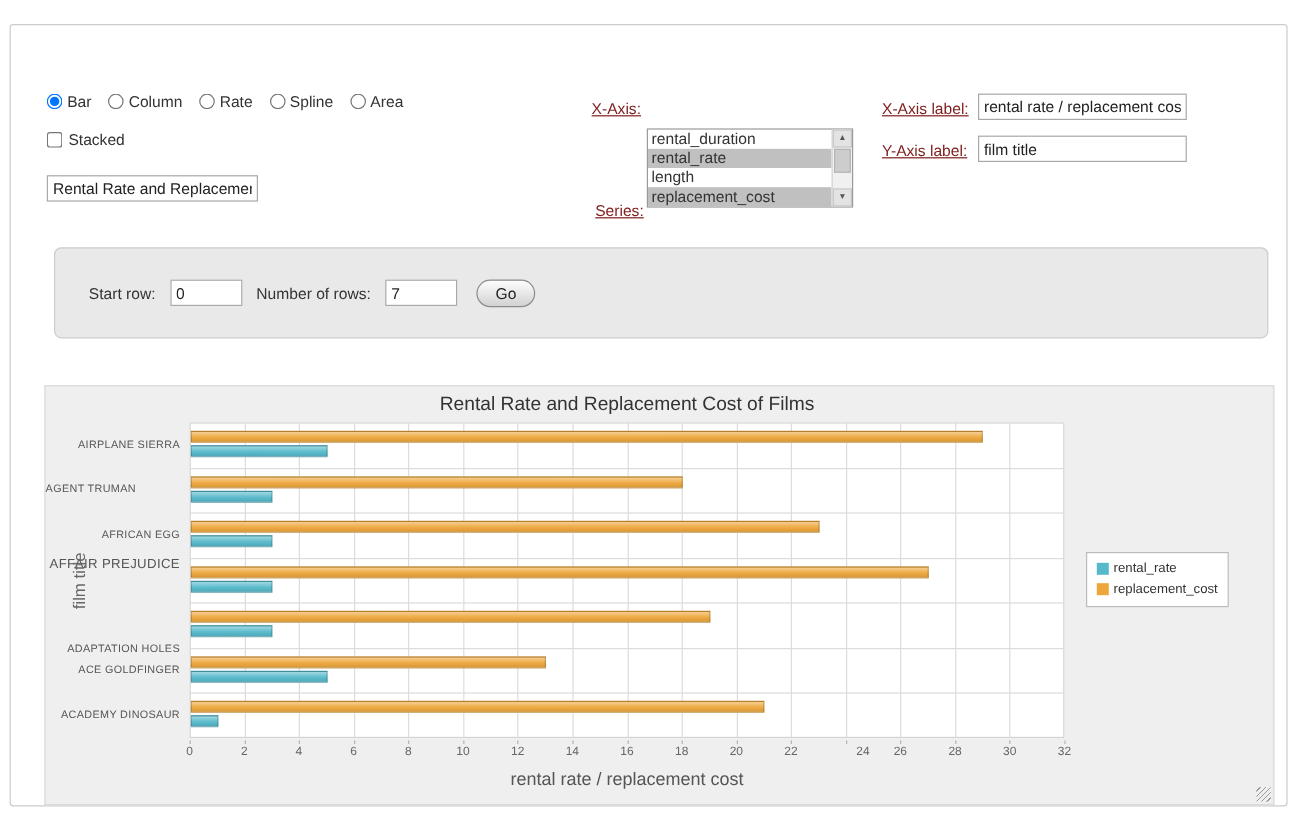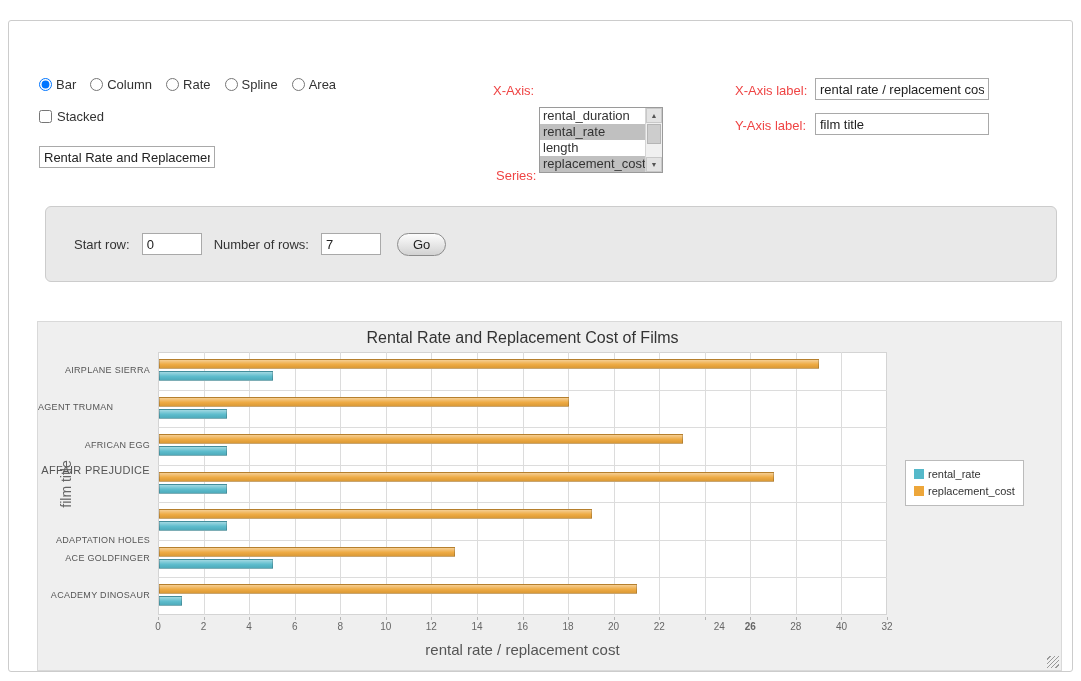--- a/index.html
+++ b/index.html
@@ -7,35 +7,35 @@
   body { font-family: "Liberation Sans", sans-serif; color:#333; }
   .page { position:relative; width:1081px; height:681px; background:#fff; overflow:hidden; }
 
   .fieldset { position:absolute; left:8px; top:20px; width:1065px; height:652px;
               border:1px solid #ccc; border-radius:3px; background:#fff; }
 
   .legend-box { position:absolute; left:30px; top:7px; background:#fff;
                 border:1px solid #b5b5b5; box-shadow:2px 2px 4px rgba(0,0,0,.3);
                 padding:5px 13px; font-weight:bold; font-size:13px; color:#222; z-index:5; }
 
-  .ctl-label { position:absolute; font-size:13px; color:#ef4444; }
+  .ctl-label { position:absolute; font-size:13px; color:#7f1d1d;text-decoration:underline; }
 
   .radio-row { position:absolute; left:30px; top:56px; display:flex; align-items:center; gap:4px; font-size:13px; }
   .radio-row label { margin-right:10px; }
   .stacked-row { position:absolute; left:30px; top:88px; display:flex; align-items:center; gap:5px; font-size:13px; }
 
   .text-input { position:absolute; height:22px; border:1px solid #a9a9a9; font-size:13px;
                 padding:2px 4px; font-family:"Liberation Sans", sans-serif; color:#222; background:#fff; }
 
   .selectbox { position:absolute; left:530px; top:57px; width:152px; height:24px;
                border:1px solid #8f8f8f; background:#fff; display:flex; align-items:center;
                justify-content:space-between; padding:0 6px; font-size:13px; cursor:default; }
   .selectbox .arrow { font-size:9px; color:#222; }
 
-  .listbox { position:absolute; left:530px; top:86px; width:124px; height:66px;
+  .listbox { position:absolute; left:530px; top:86px; width:172px; height:66px;
              border:1px solid #9a9a9a; background:#fff; overflow:hidden; }
   .lb-items { position:absolute; left:0; top:0; right:17px; }
   .lb-item { height:16px; line-height:16px; font-size:13px; padding:0 3px; white-space:nowrap; }
   .lb-item.selected { background:#c0c0c0; }
   .lb-scroll { position:absolute; right:0; top:0; width:17px; height:100%; background:#f0f0f0; border-left:1px solid #d5d5d5; }
   .sb-btn { height:15px; background:#e3e3e3; border:1px solid #c8c8c8; font-size:7px; color:#555;
             display:flex; align-items:center; justify-content:center; }
   .sb-btn.down { position:absolute; bottom:0; left:0; right:0; }
   .sb-btn.up { position:absolute; top:0; left:0; right:0; }
   .sb-thumb { position:absolute; top:16px; left:1px; right:1px; height:20px; background:#cdcdcd; border:1px solid #b5b5b5; }
@@ -148,27 +148,27 @@
           <div style="position: absolute; left: 575.625px; top: 295px; width: 1px; height: 3px; background: rgb(181, 181, 181);"></div>
           <div style="position: absolute; left: 555.625px; top: 299px; width: 40px; text-align: center; font-size: 10px; color: rgb(102, 102, 102);">20</div>
           <div style="position: absolute; left: 621.188px; top: 30px; width: 1px; height: 263px; background: rgb(220, 220, 220);"></div>
           <div style="position: absolute; left: 621.188px; top: 295px; width: 1px; height: 3px; background: rgb(181, 181, 181);"></div>
           <div style="position: absolute; left: 601.188px; top: 299px; width: 40px; text-align: center; font-size: 10px; color: rgb(102, 102, 102);">22</div>
           <div style="position: absolute; left: 666.75px; top: 30px; width: 1px; height: 263px; background: rgb(220, 220, 220);"></div>
           <div style="position: absolute; left: 666.75px; top: 295px; width: 1px; height: 3px; background: rgb(181, 181, 181);"></div>
           <div style="position: absolute; left: 646.75px; top: 299px; width: 40px; text-align: right; font-size: 10px; color: rgb(102, 102, 102);">24</div>
           <div style="position: absolute; left: 712.312px; top: 30px; width: 1px; height: 263px; background: rgb(220, 220, 220);"></div>
           <div style="position: absolute; left: 712.312px; top: 295px; width: 1px; height: 3px; background: rgb(181, 181, 181);"></div>
-          <div style="position: absolute; left: 692.312px; top: 299px; width: 40px; text-align: center; font-size: 10px; color: rgb(102, 102, 102); font-weight: bold;">26</div>
+          <div style="position: absolute; left: 692.312px; top: 299px; width: 40px; text-align: center; font-size: 10px; color: rgb(102, 102, 102);">26</div>
           <div style="position: absolute; left: 757.875px; top: 30px; width: 1px; height: 263px; background: rgb(220, 220, 220);"></div>
           <div style="position: absolute; left: 757.875px; top: 295px; width: 1px; height: 3px; background: rgb(181, 181, 181);"></div>
           <div style="position: absolute; left: 737.875px; top: 299px; width: 40px; text-align: center; font-size: 10px; color: rgb(102, 102, 102);">28</div>
           <div style="position: absolute; left: 803.438px; top: 30px; width: 1px; height: 263px; background: rgb(220, 220, 220);"></div>
           <div style="position: absolute; left: 803.438px; top: 295px; width: 1px; height: 3px; background: rgb(181, 181, 181);"></div>
-          <div style="position: absolute; left: 783.438px; top: 299px; width: 40px; text-align: center; font-size: 10px; color: rgb(102, 102, 102);">40</div>
+          <div style="position: absolute; left: 783.438px; top: 299px; width: 40px; text-align: center; font-size: 10px; color: rgb(102, 102, 102);">30</div>
           <div style="position: absolute; left: 849px; top: 295px; width: 1px; height: 3px; background: rgb(181, 181, 181);"></div>
           <div style="position: absolute; left: 829px; top: 299px; width: 40px; text-align: center; font-size: 10px; color: rgb(102, 102, 102);">32</div>
           <div style="position: absolute; left: 120px; top: 67.5714px; width: 729px; height: 1px; background: rgb(220, 220, 220);"></div>
           <div style="position: absolute; left: 120px; top: 105.143px; width: 729px; height: 1px; background: rgb(220, 220, 220);"></div>
           <div style="position: absolute; left: 120px; top: 142.714px; width: 729px; height: 1px; background: rgb(220, 220, 220);"></div>
           <div style="position: absolute; left: 120px; top: 180.286px; width: 729px; height: 1px; background: rgb(220, 220, 220);"></div>
           <div style="position: absolute; left: 120px; top: 217.857px; width: 729px; height: 1px; background: rgb(220, 220, 220);"></div>
           <div style="position: absolute; left: 120px; top: 255.429px; width: 729px; height: 1px; background: rgb(220, 220, 220);"></div>
           <div style="position: absolute; left: 0px; top: 42.7857px; width: 112px; text-align: right; font-size: 9px; color: rgb(85, 85, 85); letter-spacing: 0.3px;">AIRPLANE SIERRA</div>
           <div style="position: absolute; left: 0px; top: 80.3571px; width: 112px; font-size: 9px; color: rgb(85, 85, 85); letter-spacing: 0.3px;">AGENT TRUMAN</div>

